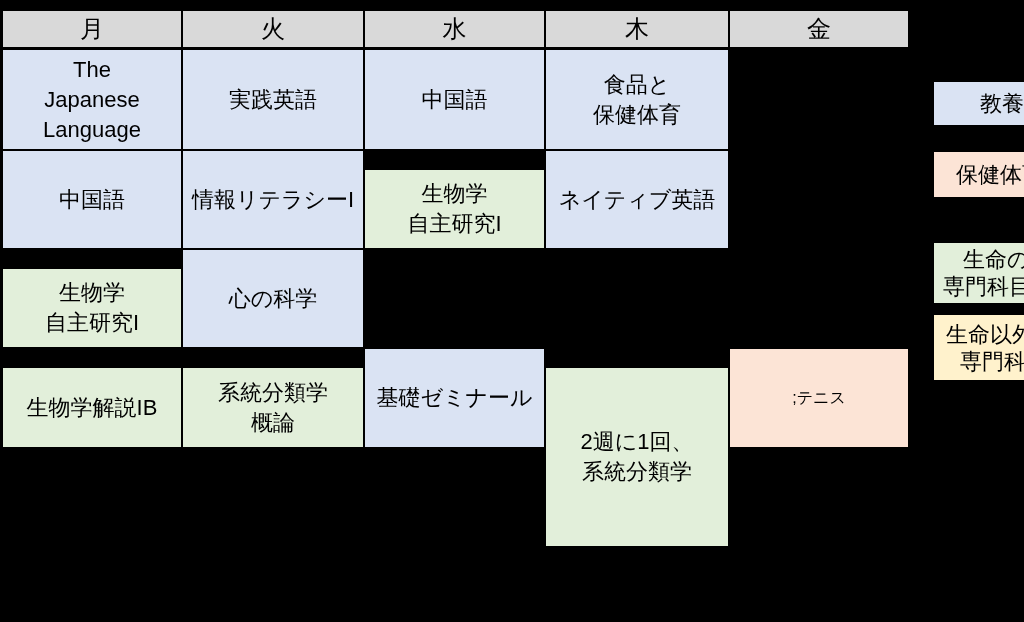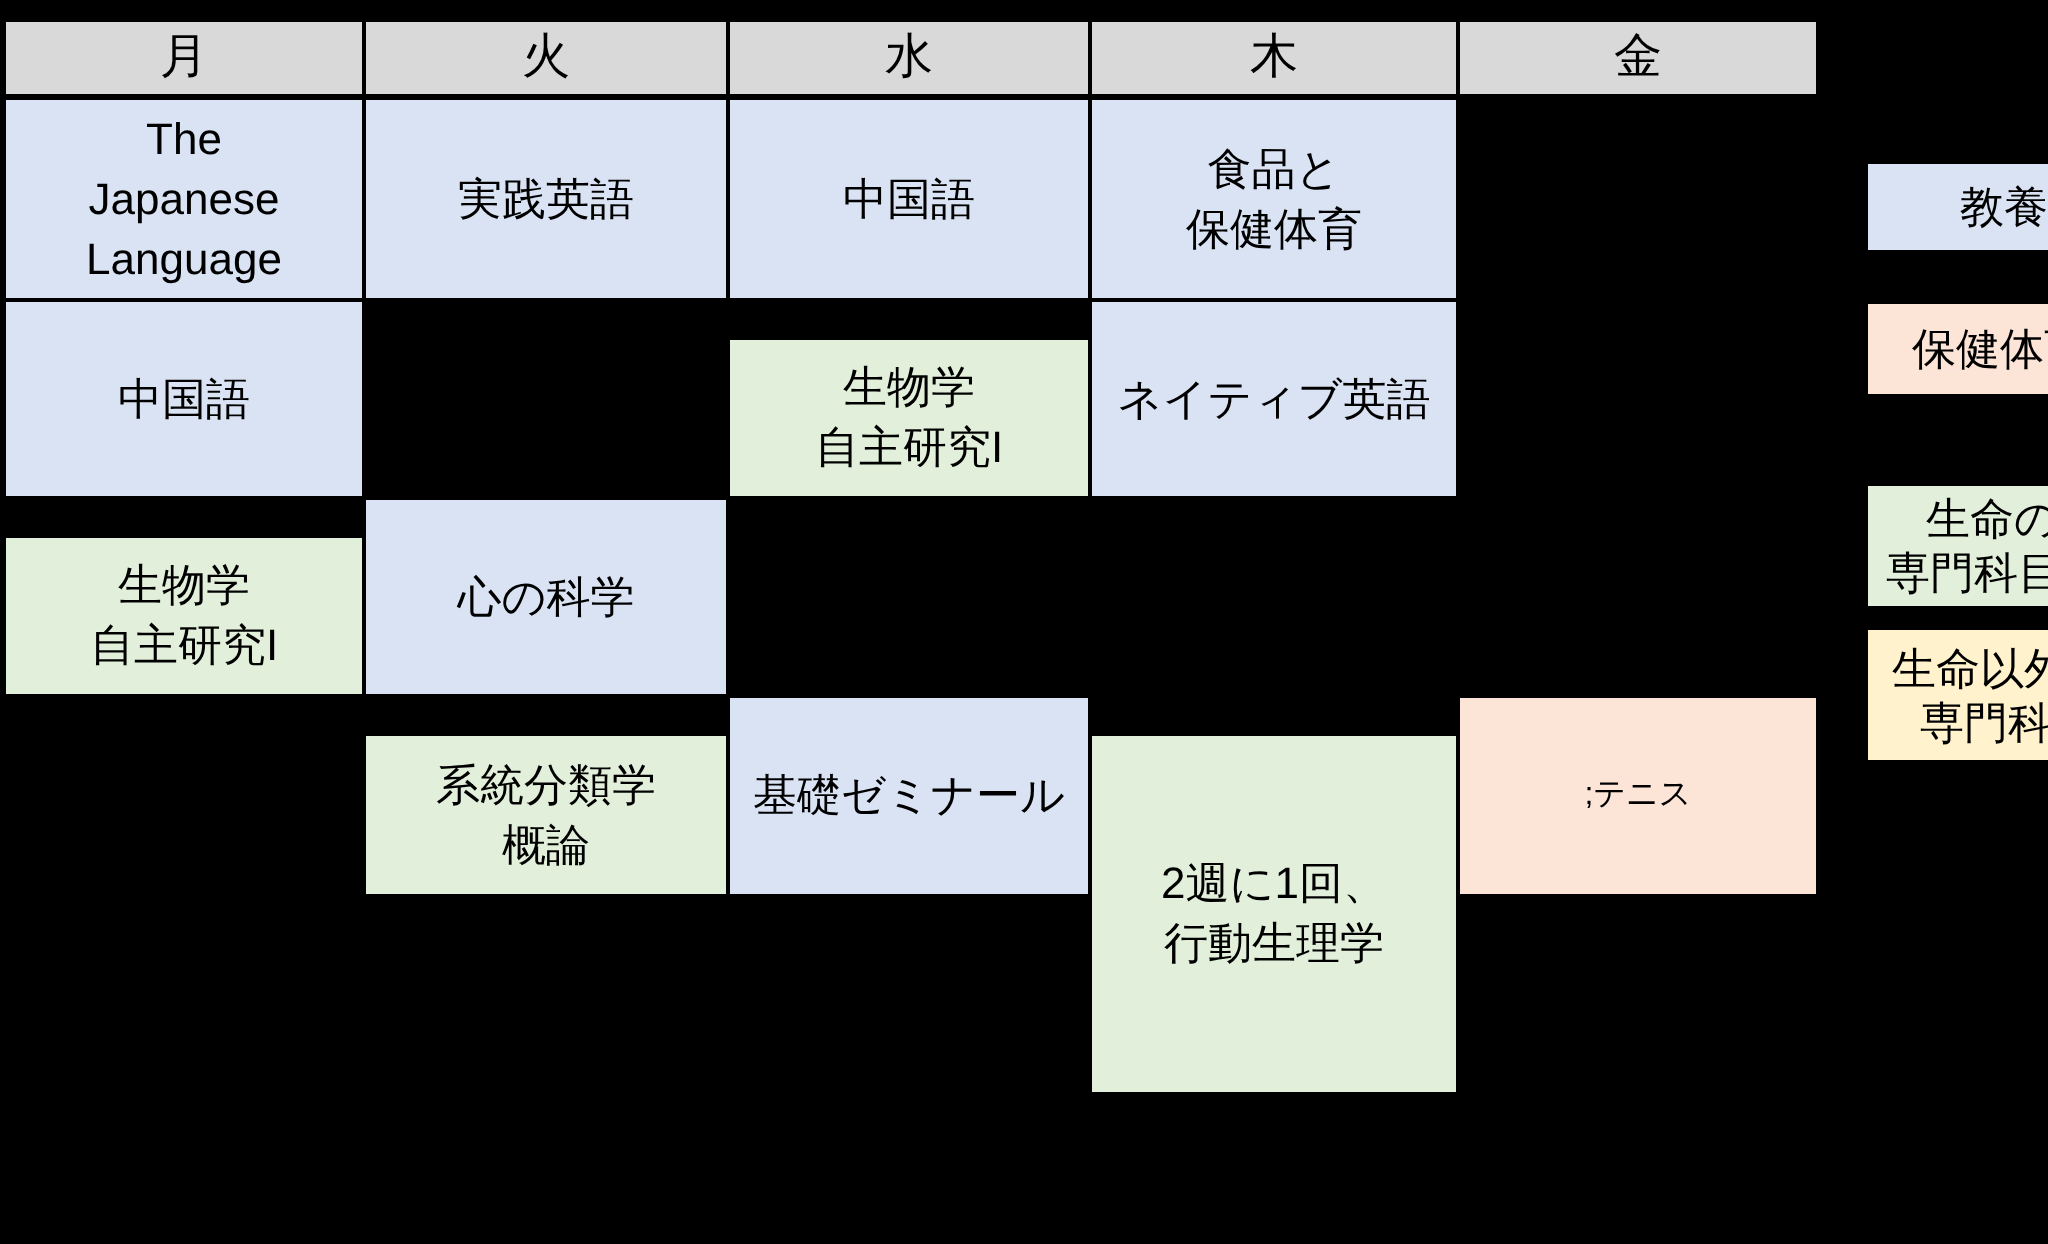--- a/index.html
+++ b/index.html
@@ -107,46 +107,52 @@
         <div class="cell-text">中国語</div>
       </div>
     <div class="cell cat-general" style="grid-area:2/4">
         <div class="cell-text">食品と
 保健体育</div>
       </div>
 
     <div class="cell cat-general" style="grid-area:3/1">
         <div class="cell-text">中国語</div>
       </div>
+    <div class="cell cat-general" style="grid-area:3/2">
+        <div class="cell-text">情報リテラシーI</div>
+      </div>
     <div class="cell cat-life" style="grid-area:3/3">
         <div class="cell-text">生物学
 自主研究I</div>
       </div>
     <div class="cell cat-general" style="grid-area:3/4">
         <div class="cell-text">ネイティブ英語</div>
       </div>
 
     <div class="cell cat-life" style="grid-area:4/1">
         <div class="cell-text">生物学
 自主研究I</div>
       </div>
     <div class="cell cat-general" style="grid-area:4/2">
         <div class="cell-text">心の科学</div>
       </div>
 
+    <div class="cell cat-life" style="grid-area:5/1">
+        <div class="cell-text">生物学解説IB</div>
+      </div>
     <div class="cell cat-life" style="grid-area:5/2">
         <div class="cell-text">系統分類学
 概論</div>
       </div>
     <div class="cell cat-general" style="grid-area:5/3">
         <div class="cell-text">基礎ゼミナール</div>
       </div>
     <div class="cell cat-life" style="grid-area:5/4/7/5">
         <div class="cell-text">2週に1回、
-行動生理学</div>
+系統分類学</div>
       </div>
     <div class="cell cat-health" style="grid-area:5/5">
         <div class="cell-sub">;テニス</div>
       </div>
   </div>
 
   <div id="legend-general" class="legend-item cat-general">
     <div class="legend-line" style="padding-left:46px">教養科目</div>
   </div>
   <div id="legend-health" class="legend-item cat-health">

